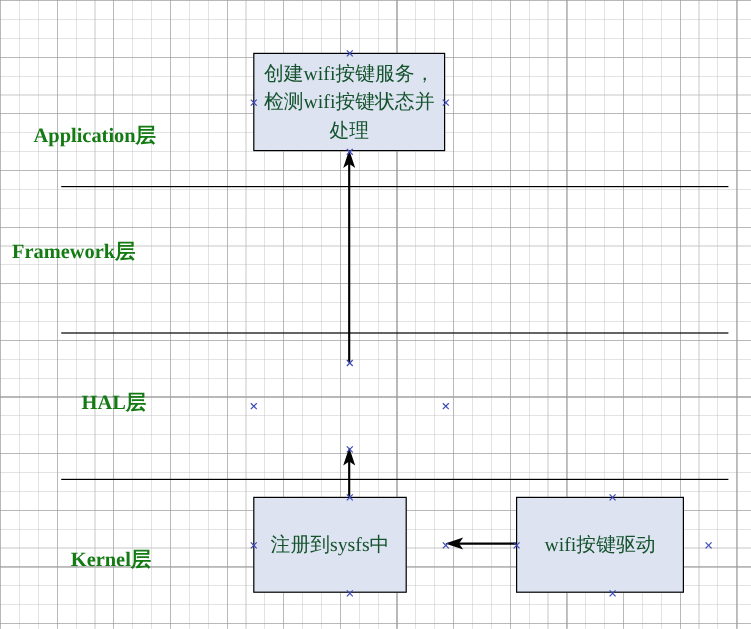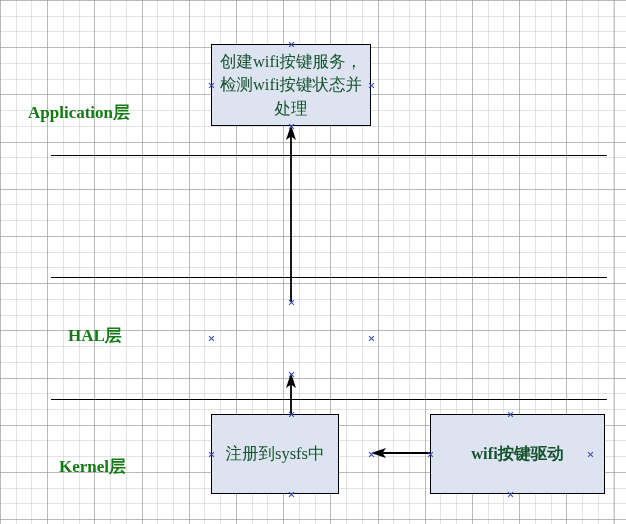--- a/index.html
+++ b/index.html
@@ -106,20 +106,21 @@
 </head>
 <body>
 
 <div id="canvas">
 
   <div class="divider" style="left:51px; top:155px; width:556px;"></div>
   <div class="divider" style="left:51px; top:277px; width:556px;"></div>
   <div class="divider" style="left:51px; top:399px; width:556px;"></div>
 
   <div class="layer-label" style="left:28px; top:65px;margin-top:36px;">Application层</div>
+  <div class="layer-label" style="left:10px; top:198px;">Framework层</div>
   <div class="layer-label" style="left:68px; top:324px;text-align:center;">HAL层</div>
   <div class="layer-label" style="left:59px; top:455px;">Kernel层</div>
 
   <svg class="arrow-svg" style="left:0; top:0;" width="626" height="524">
     <line x1="291" y1="302" x2="291" y2="133" stroke="#000000" stroke-width="1.8"></line>
     <polygon points="291,125 286,140 291,136.5 296,140" fill="#000000"></polygon>
   </svg>
 
   <svg class="arrow-svg" style="left:0; top:0;" width="626" height="524">
     <line x1="291" y1="414" x2="291" y2="381" stroke="#000000" stroke-width="1.8"></line>
@@ -145,21 +146,21 @@
   <div class="handle" style="left:287.5px; top:370.5px;"></div>
 
   <div class="node" style="left:211px; top:414px; width:128px; height:80px;">
     <span class="node-text">注册到sysfs中</span>
   </div>
   <div class="handle" style="left:287.5px; top:410.5px;"></div>
   <div class="handle" style="left:207.5px; top:450.5px;"></div>
   <div class="handle" style="left:367.5px; top:450.5px;"></div>
   <div class="handle" style="left:287.5px; top:490.5px;"></div>
 
-  <div class="node" style="left:430px; top:414px; width:175px; height:80px;font-weight:bold;">
+  <div class="node" style="left:430px; top:414px; width:140px; height:80px;">
     <span class="node-text">wifi按键驱动</span>
   </div>
   <div class="handle" style="left:506.5px; top:410.5px;"></div>
   <div class="handle" style="left:426.5px; top:450.5px;"></div>
   <div class="handle" style="left:586.5px; top:450.5px;"></div>
   <div class="handle" style="left:506.5px; top:490.5px;"></div>
 
 </div>
 
 </body></html>

